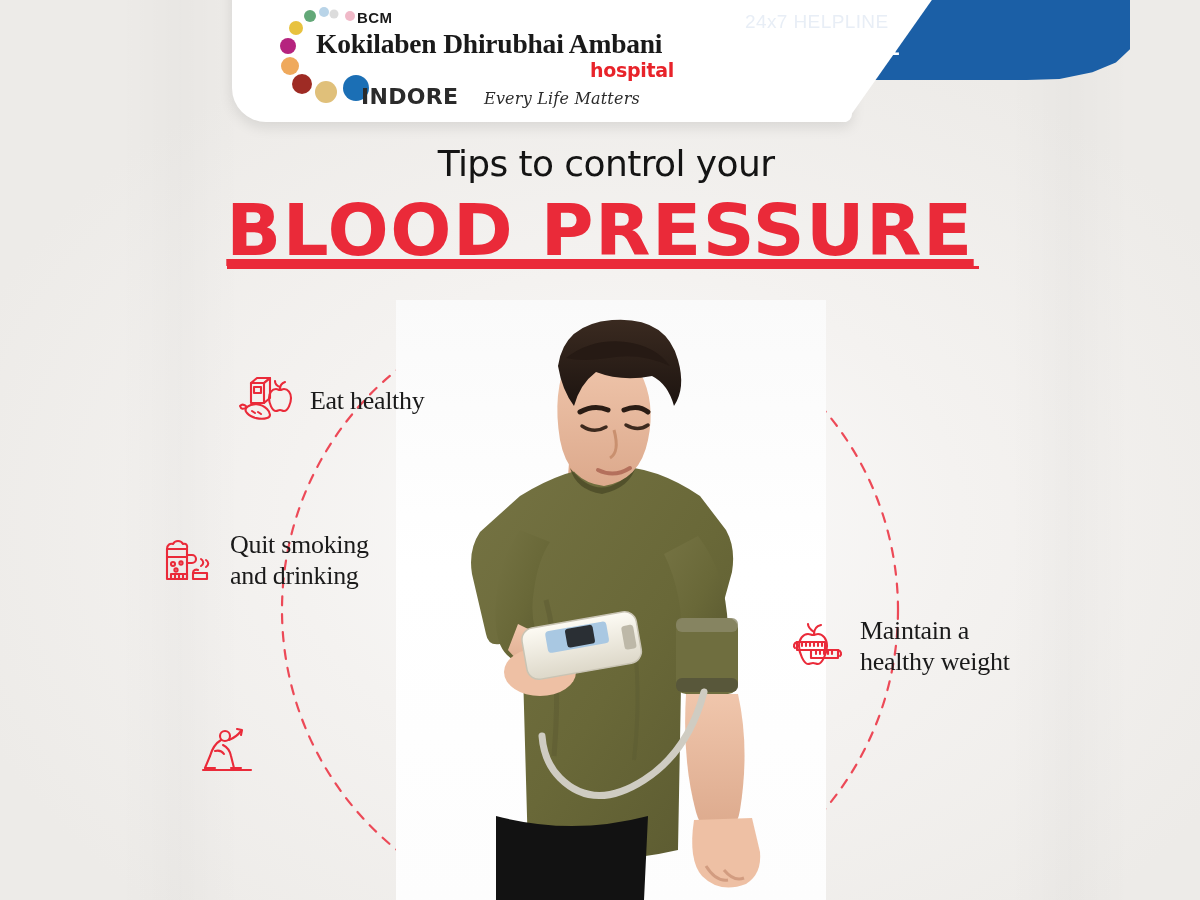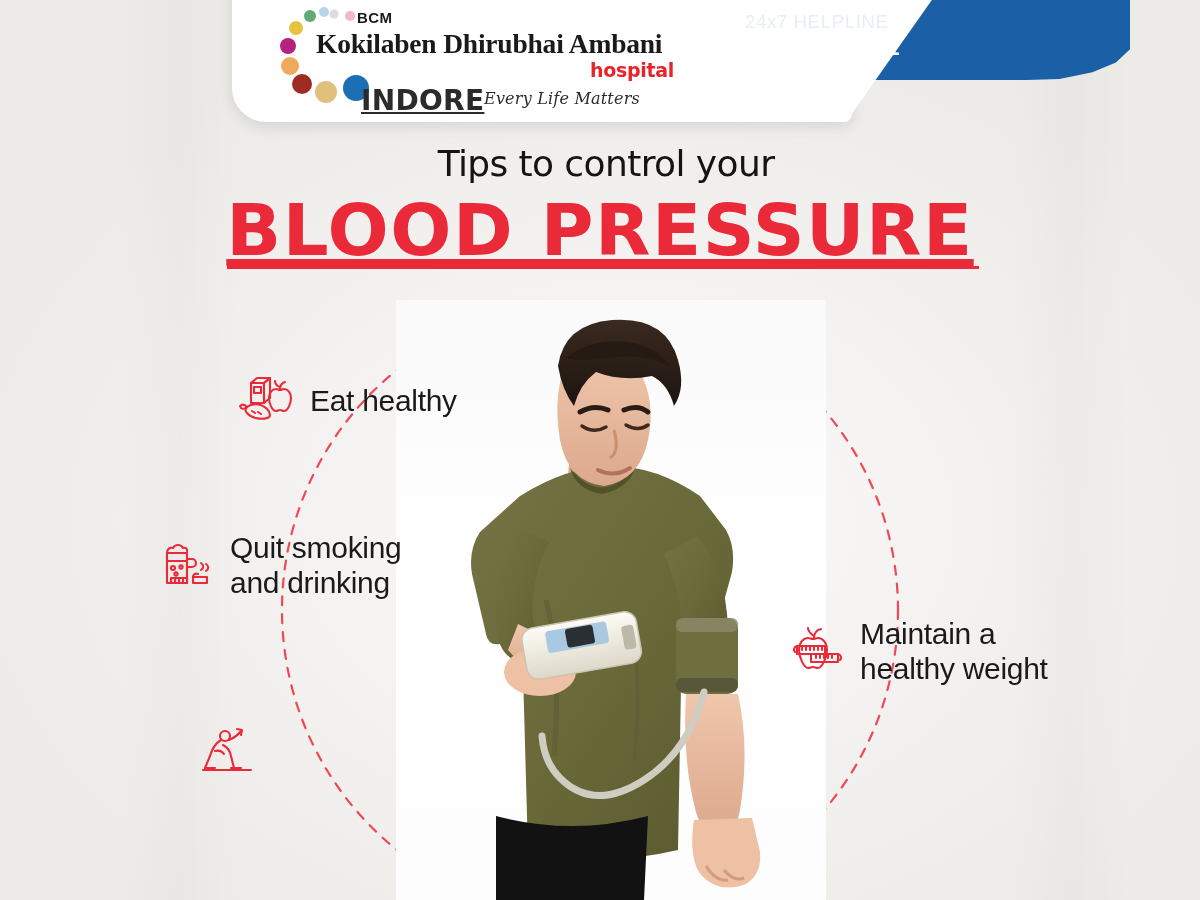--- a/index.html
+++ b/index.html
@@ -128,26 +128,25 @@
     font-size: 19px;
     font-weight: bold;
     color: #e8232a;
     font-family: "DejaVu Sans", sans-serif;
     letter-spacing: -0.3px;
     margin-left: 16px;
   }
   .logo-city {
     position: absolute;
     left: 89px; top: 80px;
-    font-size: 28px;
+    font-size: 22px;
     font-weight: bold;
     color: #2b2b2b;
     letter-spacing: 0.3px;
     font-family: "DejaVu Sans", sans-serif;
-    text-decoration: underline;
   }
   .logo-tagline {
     position: absolute;
     left: 212px; top: 85px;
     font-family: "DejaVu Serif", serif;
     font-style: italic;
     font-size: 16px;
     color: #2b2b2b;
     letter-spacing: 0.2px;
   }
@@ -228,22 +227,22 @@
   }
   .tip-icon {
     flex: 0 0 auto;
     width: 58px;
     height: 58px;
     display: flex;
     align-items: center;
     justify-content: center;
   }
   .tip-label {
-    font-family: Liberation Sans, sans-serif;
-    font-size: 30px;
+    font-family: Liberation Serif, serif;
+    font-size: 26px;
     color: #1a1a1a;
     line-height: 1.18;
     letter-spacing: -0.3px;
     white-space: pre-line;
   }
 
   .tip-eat     { left: 238px; top: 372px; }
   .tip-smoke   { left: 158px; top: 530px; }
   .tip-exer    { left: 198px; top: 722px; }
   .tip-stress  { left: 742px; top: 400px; }

